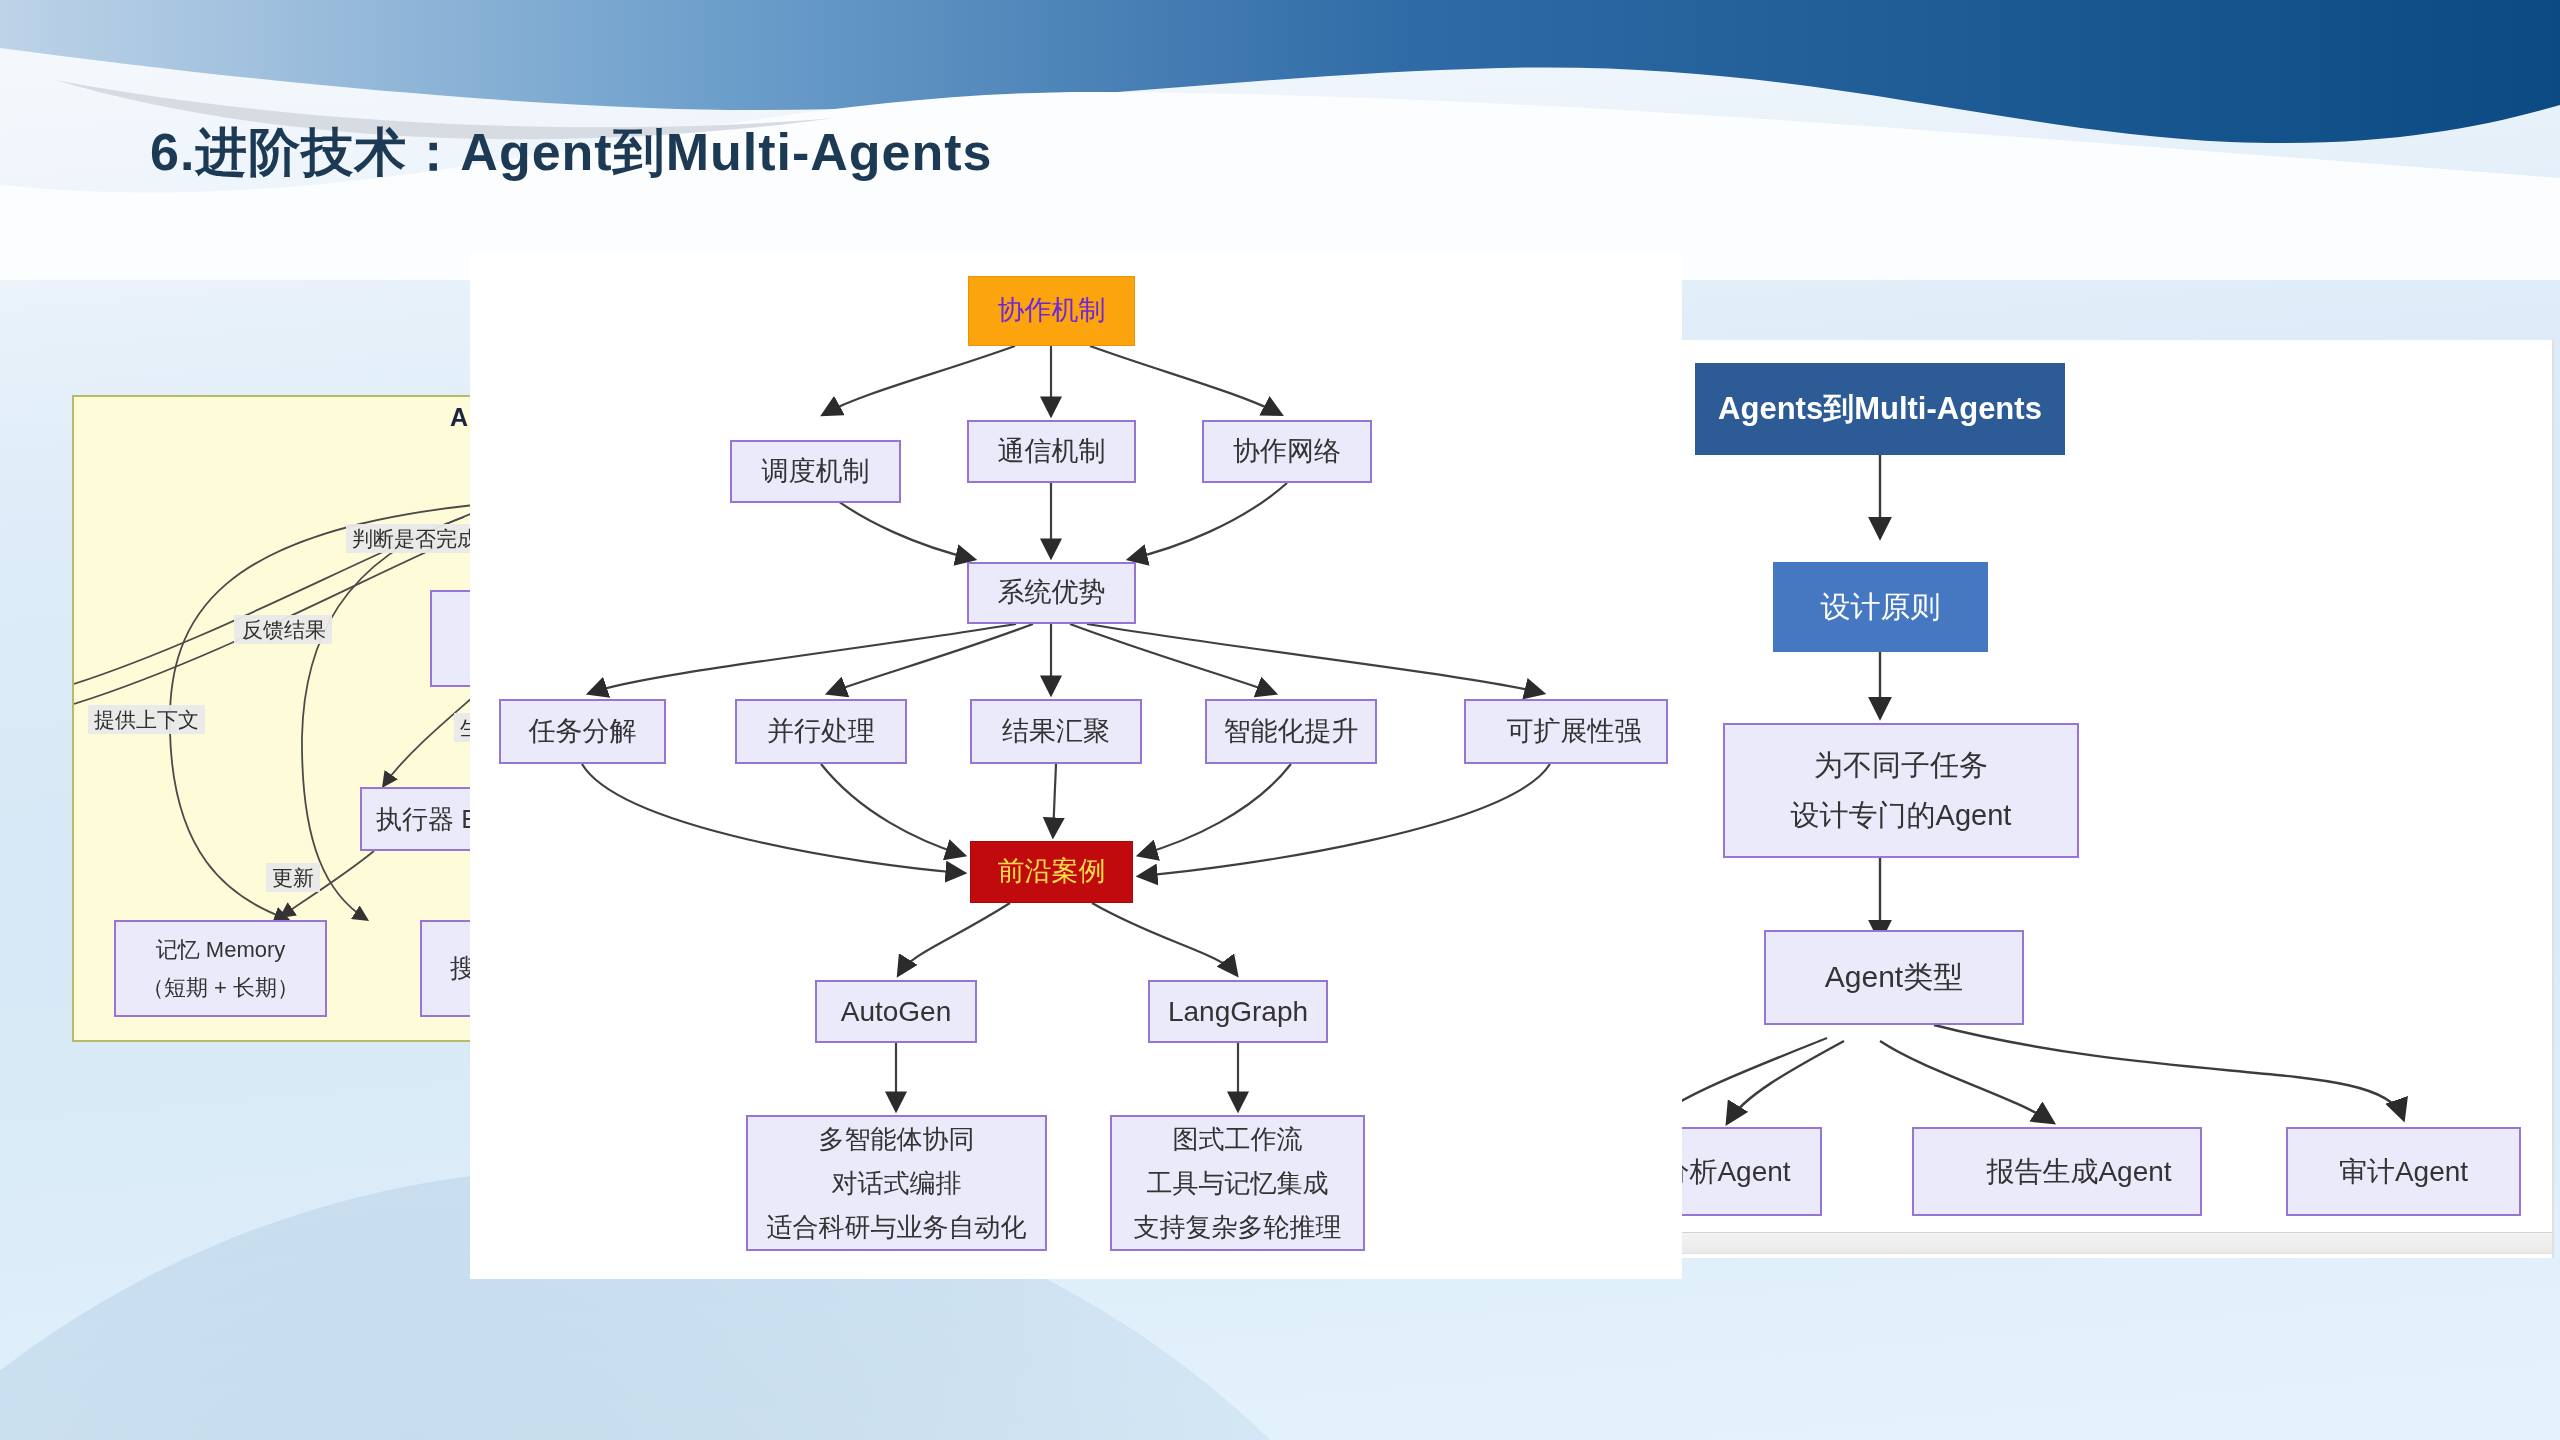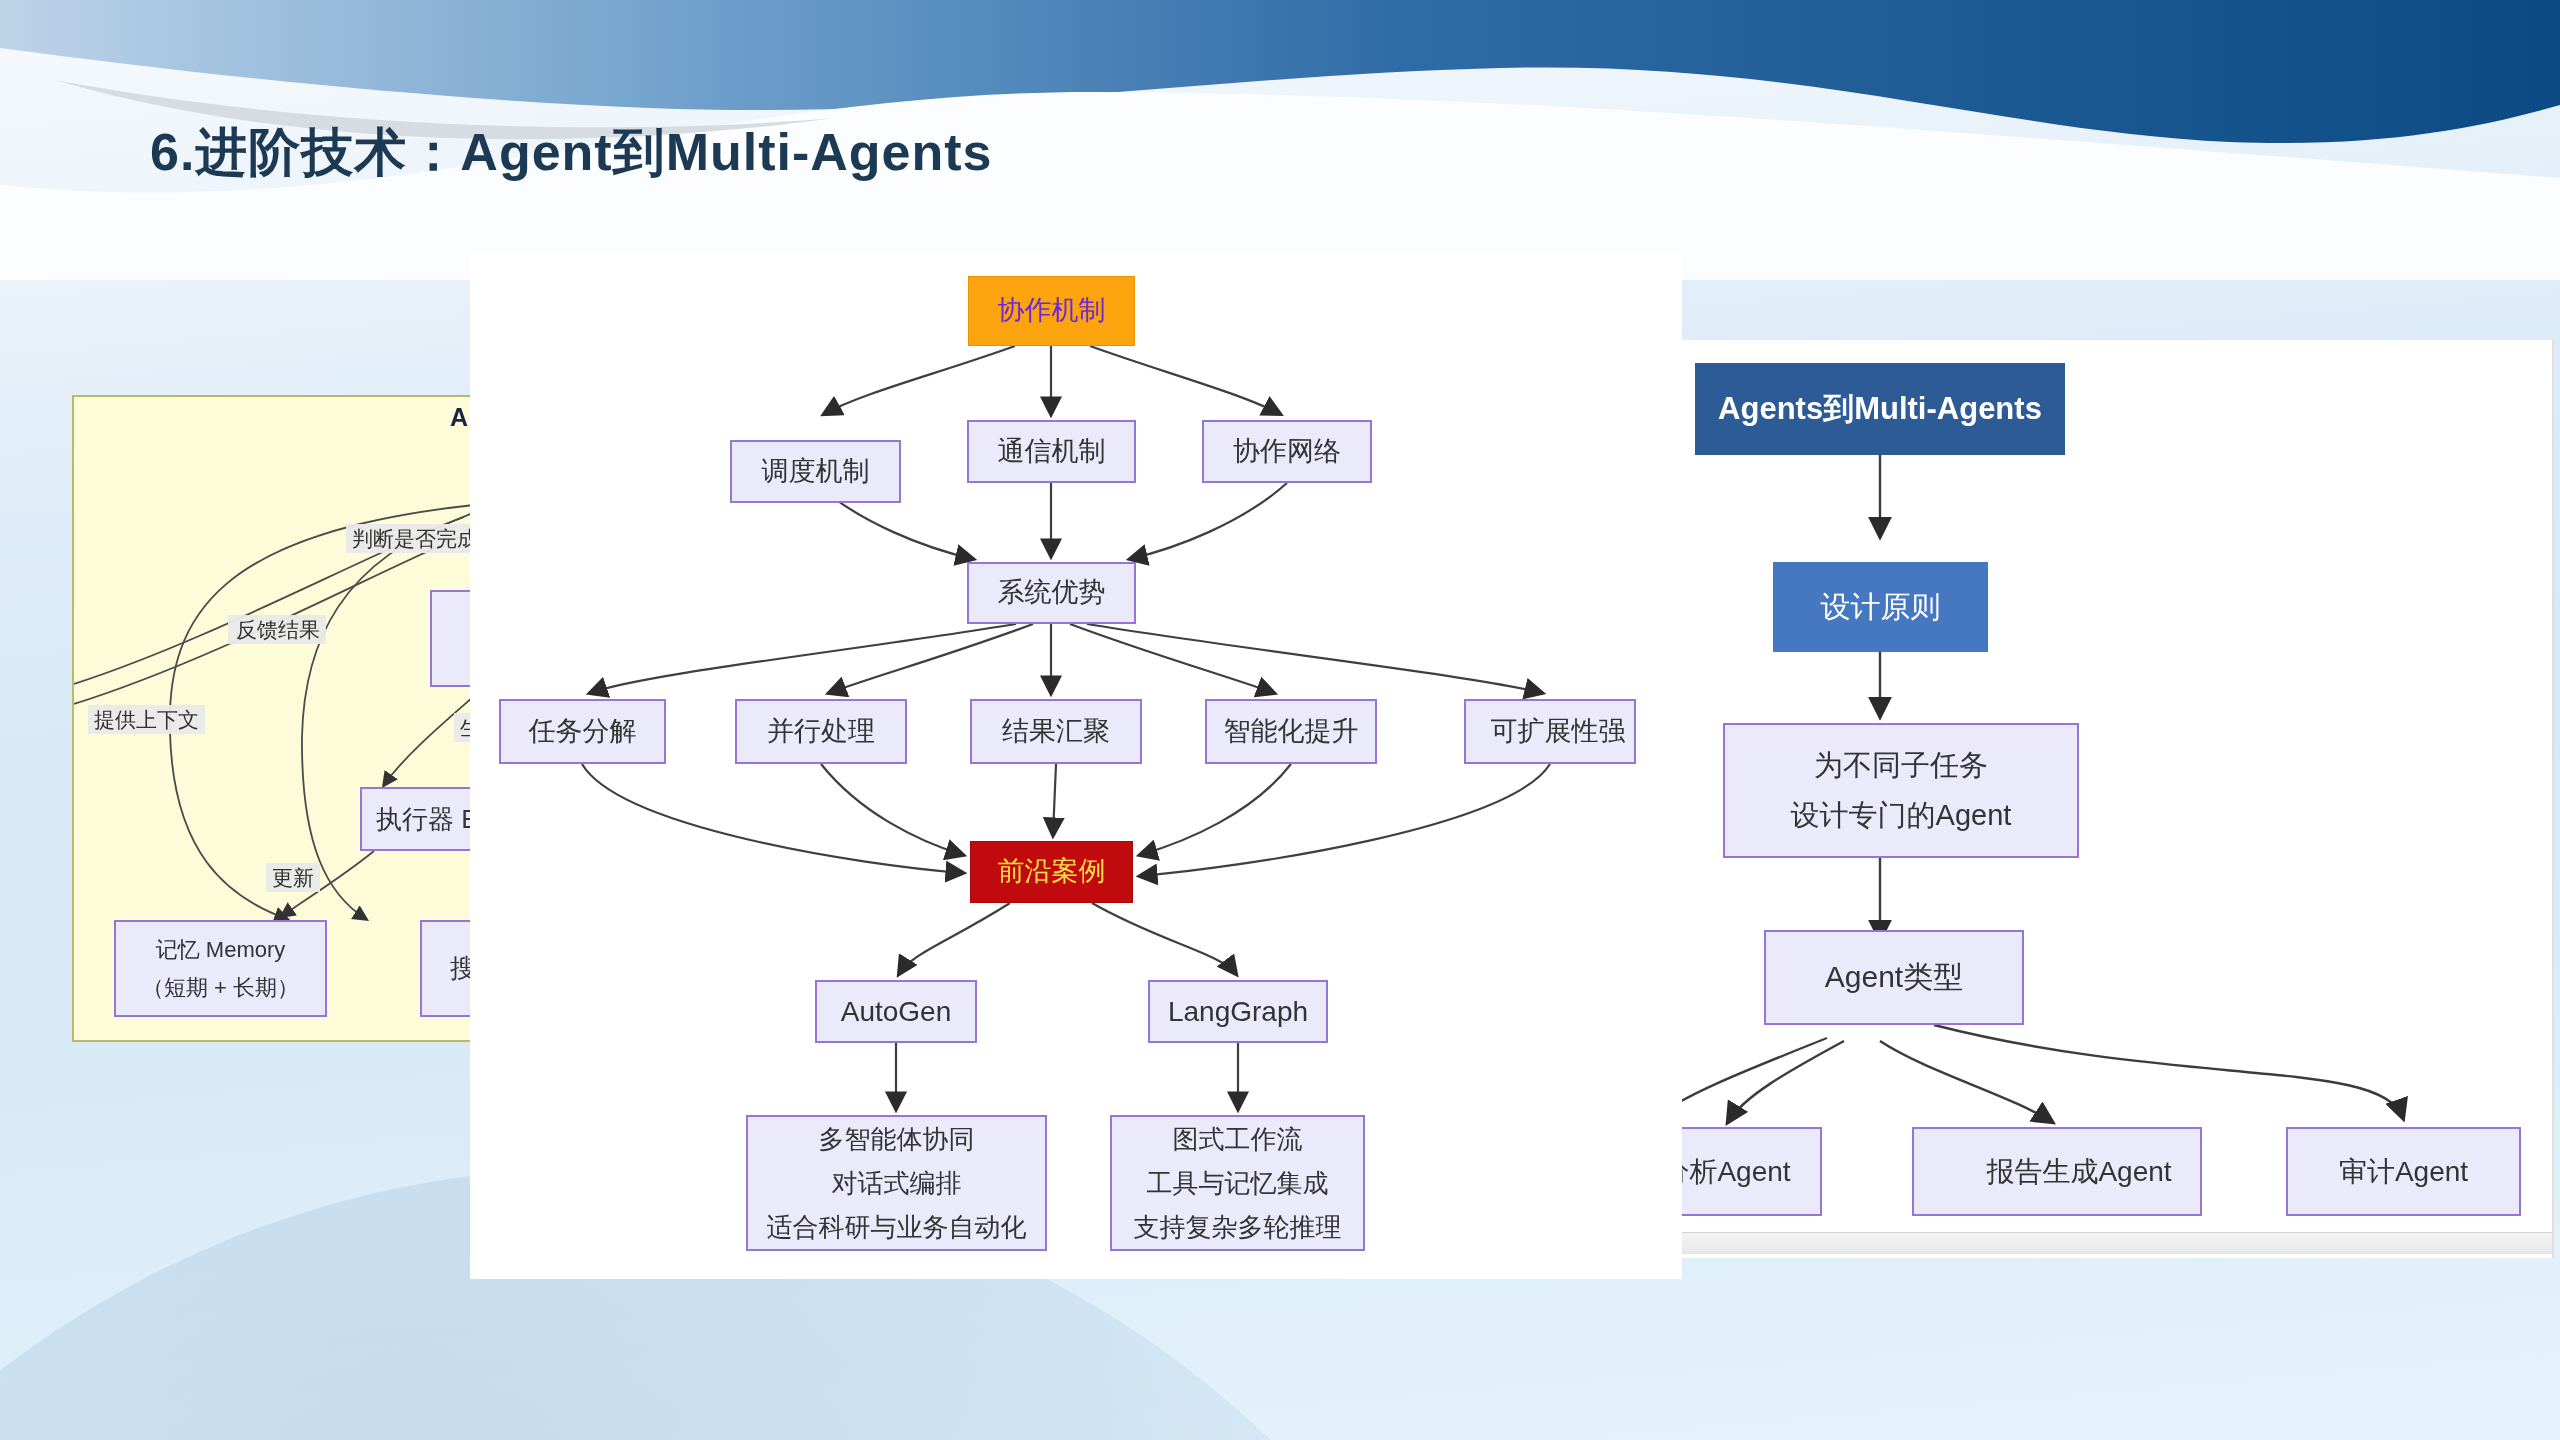--- a/index.html
+++ b/index.html
@@ -69,21 +69,21 @@
         <path d="M390,120 C268,162 230,245 228,340 C227,450 254,498 292,522" marker-end="url(#ay)"></path>
         <path d="M400,138 C424,158 432,174 423,192" marker-end="url(#ay)"></path>
         <path d="M434,268 C400,302 338,348 310,388" marker-end="url(#ay)"></path>
         <path d="M300,454 C268,480 238,498 208,519" marker-end="url(#ay)"></path>
       </g>
     </svg>
 
     <div class="partial-title" style="left:376px;top:6px;">A</div>
 
     <div class="chip" style="left:272px;top:127px;">判断是否完成/</div>
-    <div class="chip" style="left:154px;top:218px;padding-left:8px;">反馈结果</div>
+    <div class="chip" style="left:160px;top:218px;padding-left:8px;">反馈结果</div>
     <div class="chip" style="left:14px;top:308px;">提供上下文</div>
     <div class="chip" style="left:380px;top:316px;">生</div>
     <div class="chip" style="left:192px;top:466px;">更新</div>
 
     <div class="node" style="left:356px;top:193px;width:120px;height:97px;"></div>
     <div class="node" style="left:286px;top:390px;width:200px;height:64px;justify-content:flex-start;flex-direction:row;padding-left:14px;font-size:26px;white-space:nowrap;">执行器 E</div>
     <div class="node" style="left:40px;top:523px;width:213px;height:97px;font-size:22px;line-height:1.7;">
       <span class="desc-line">记忆 Memory</span>
       <span class="desc-line">（短期 + 长期）</span>
     </div>
@@ -159,21 +159,21 @@
     <div class="node" style="left:260px;top:167px;width:171px;height:63px;margin-top:20px;">调度机制</div>
     <div class="node" style="left:497px;top:167px;width:169px;height:63px;">通信机制</div>
     <div class="node" style="left:732px;top:167px;width:170px;height:63px;">协作网络</div>
 
     <div class="node" style="left:497px;top:309px;width:169px;height:62px;">系统优势</div>
 
     <div class="node" style="left:29px;top:446px;width:167px;height:65px;">任务分解</div>
     <div class="node" style="left:265px;top:446px;width:172px;height:65px;">并行处理</div>
     <div class="node" style="left:500px;top:446px;width:172px;height:65px;">结果汇聚</div>
     <div class="node" style="left:735px;top:446px;width:172px;height:65px;">智能化提升</div>
-    <div class="node" style="left:994px;top:446px;width:172px;height:65px;padding-left:16px;">可扩展性强</div>
+    <div class="node" style="left:994px;top:446px;width:204px;height:65px;padding-left:16px;">可扩展性强</div>
 
     <div class="node red node-plain" style="left:500px;top:588px;width:163px;height:62px;">前沿案例</div>
 
     <div class="node" style="left:345px;top:727px;width:162px;height:63px;font-size:28px;">AutoGen</div>
     <div class="node" style="left:678px;top:727px;width:180px;height:63px;font-size:28px;">LangGraph</div>
 
     <div class="node" style="left:276px;top:862px;width:301px;height:136px;font-size:26px;line-height:1.7;">
       <span class="desc-line">多智能体协同</span>
       <span class="desc-line">对话式编排</span>
       <span class="desc-line">适合科研与业务自动化</span>

